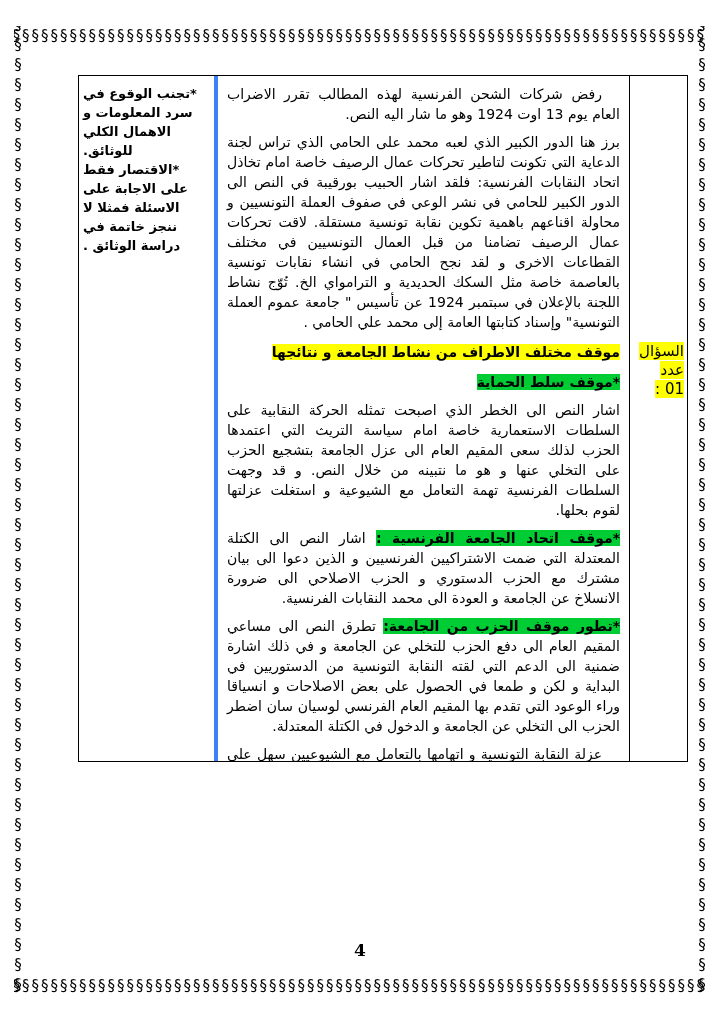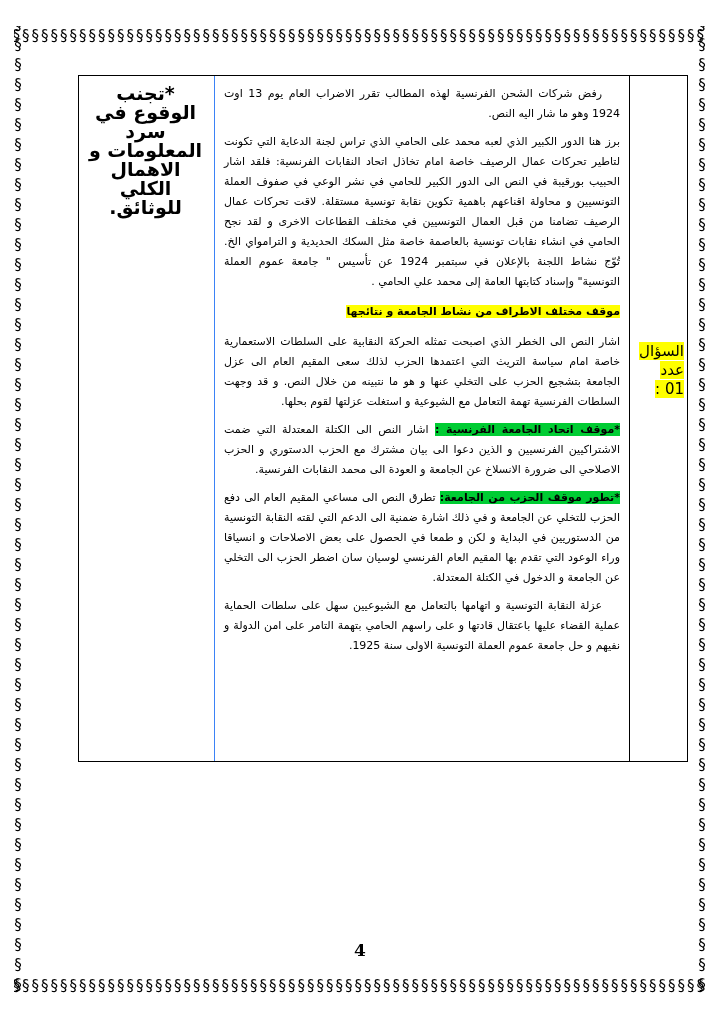--- a/index.html
+++ b/index.html
@@ -48,32 +48,32 @@
   }
   .cell{box-sizing:border-box;overflow:hidden;}
   .question-cell{
     border-left:1px solid #000;
     padding:266px 3px 4px 3px;
     font-size:15px;
     line-height:19px;
     text-align:right;
   }
   .content-cell{
-    border-left:1px solid #3b82f6;
+    border-left:4px solid #3b82f6;
     padding:8px 9px 6px 9px;
-    font-size:11px;
+    font-size:14px;
     line-height:20px;
     text-align:justify;
   }
   .notes-cell{
     padding:8px 6px 6px 6px;
-    font-size:19px;
+    font-size:13px;
     line-height:19px;
     font-weight:bold;
-    text-align:center;
+    text-align:left;
   }
   .content-cell p{margin:0 0 8px 0;}
   p.sec-title{margin:10px 0 10px 0;}
   .indent{text-indent:18px;}
   .bold{font-weight:bold;}
   .hl-yellow{background:var(--hl-yellow,#ffff00);margin-left:12px;}
   .hl-green{background:var(--hl-green,#00cc33);}
   .note2{margin-top:495px;}
   .notes-cell p{margin:0;}
   .page-number{
@@ -99,27 +99,29 @@
 
     <div class="cell question-cell">
       <span class="hl-yellow">السؤال عدد</span><br>
       <span class="hl-yellow">01 :</span>
     </div>
 
     <div class="cell content-cell">
       <p class="indent">رفض شركات الشحن الفرنسية  لهذه المطالب تقرر الاضراب العام يوم 13 اوت 1924 وهو ما شار اليه النص.</p>
       <p>برز هنا الدور الكبير الذي لعبه محمد على الحامي الذي تراس لجنة الدعاية التي تكونت لتاطير تحركات عمال الرصيف خاصة امام تخاذل اتحاد النقابات الفرنسية: فلقد اشار الحبيب بورقيبة في النص الى الدور الكبير للحامي في نشر الوعي في صفوف العملة التونسيين و محاولة اقناعهم باهمية تكوين نقابة تونسية مستقلة. لاقت تحركات عمال الرصيف تضامنا من قبل العمال التونسيين في مختلف القطاعات الاخرى و لقد نجح الحامي في انشاء نقابات تونسية بالعاصمة خاصة  مثل السكك الحديدية و الترامواي الخ.  تُوّج نشاط اللجنة بالإعلان في سبتمبر 1924 عن تأسيس " جامعة عموم العملة التونسية" وإسناد كتابتها العامة إلى محمد علي الحامي .</p>
       <p class="sec-title"><span class="hl-yellow bold">موقف مختلف الاطراف من نشاط الجامعة و نتائجها</span></p>
+      <p><span class="hl-green bold">*موقف سلط الحماية</span></p>
       <p>اشار النص الى الخطر الذي اصبحت تمثله الحركة النقابية على السلطات الاستعمارية خاصة امام سياسة التريث التي اعتمدها الحزب لذلك سعى المقيم العام الى عزل الجامعة بتشجيع الحزب على التخلي عنها و هو ما نتبينه من خلال النص. و قد وجهت السلطات الفرنسية تهمة التعامل مع الشيوعية و استغلت عزلتها لقوم بحلها.</p>
       <p><span class="hl-green bold">*موقف اتحاد الجامعة الفرنسية :</span> <span>اشار النص الى الكتلة المعتدلة التي ضمت الاشتراكيين الفرنسيين و الذين دعوا الى بيان مشترك مع الحزب الدستوري  و الحزب الاصلاحي الى ضرورة الانسلاخ عن الجامعة و العودة الى محمد النقابات الفرنسية.</span></p>
       <p><span class="hl-green bold">*تطور موقف الحزب من الجامعة:</span> <span>تطرق النص الى مساعي المقيم العام الى دفع الحزب للتخلي عن الجامعة و في ذلك اشارة ضمنية الى الدعم التي لقته النقابة التونسية من الدستوريين في البداية و لكن و طمعا في الحصول على بعض الاصلاحات و انسياقا وراء الوعود التي تقدم بها المقيم العام الفرنسي لوسيان سان اضطر الحزب الى التخلي عن الجامعة و الدخول في الكتلة المعتدلة.</span></p>
       <p class="indent">عزلة النقابة التونسية و اتهامها بالتعامل مع الشيوعيين سهل على سلطات الحماية عملية القضاء عليها باعتقال قادتها و على راسهم الحامي بتهمة التامر على امن الدولة و نفيهم و حل جامعة عموم العملة التونسية الاولى سنة 1925.</p>
     </div>
 
     <div class="cell notes-cell">
       <p class="note">*تجنب الوقوع في سرد المعلومات و الاهمال الكلي للوثائق.</p>
+      <p class="note note2">*الاقتصار فقط على الاجابة على الاسئلة فمثلا لا ننجز خاتمة في دراسة الوثائق .</p>
     </div>
 
   </div>
 
   <div class="page-number">4</div>
 
 </div>
 
 </body></html>

